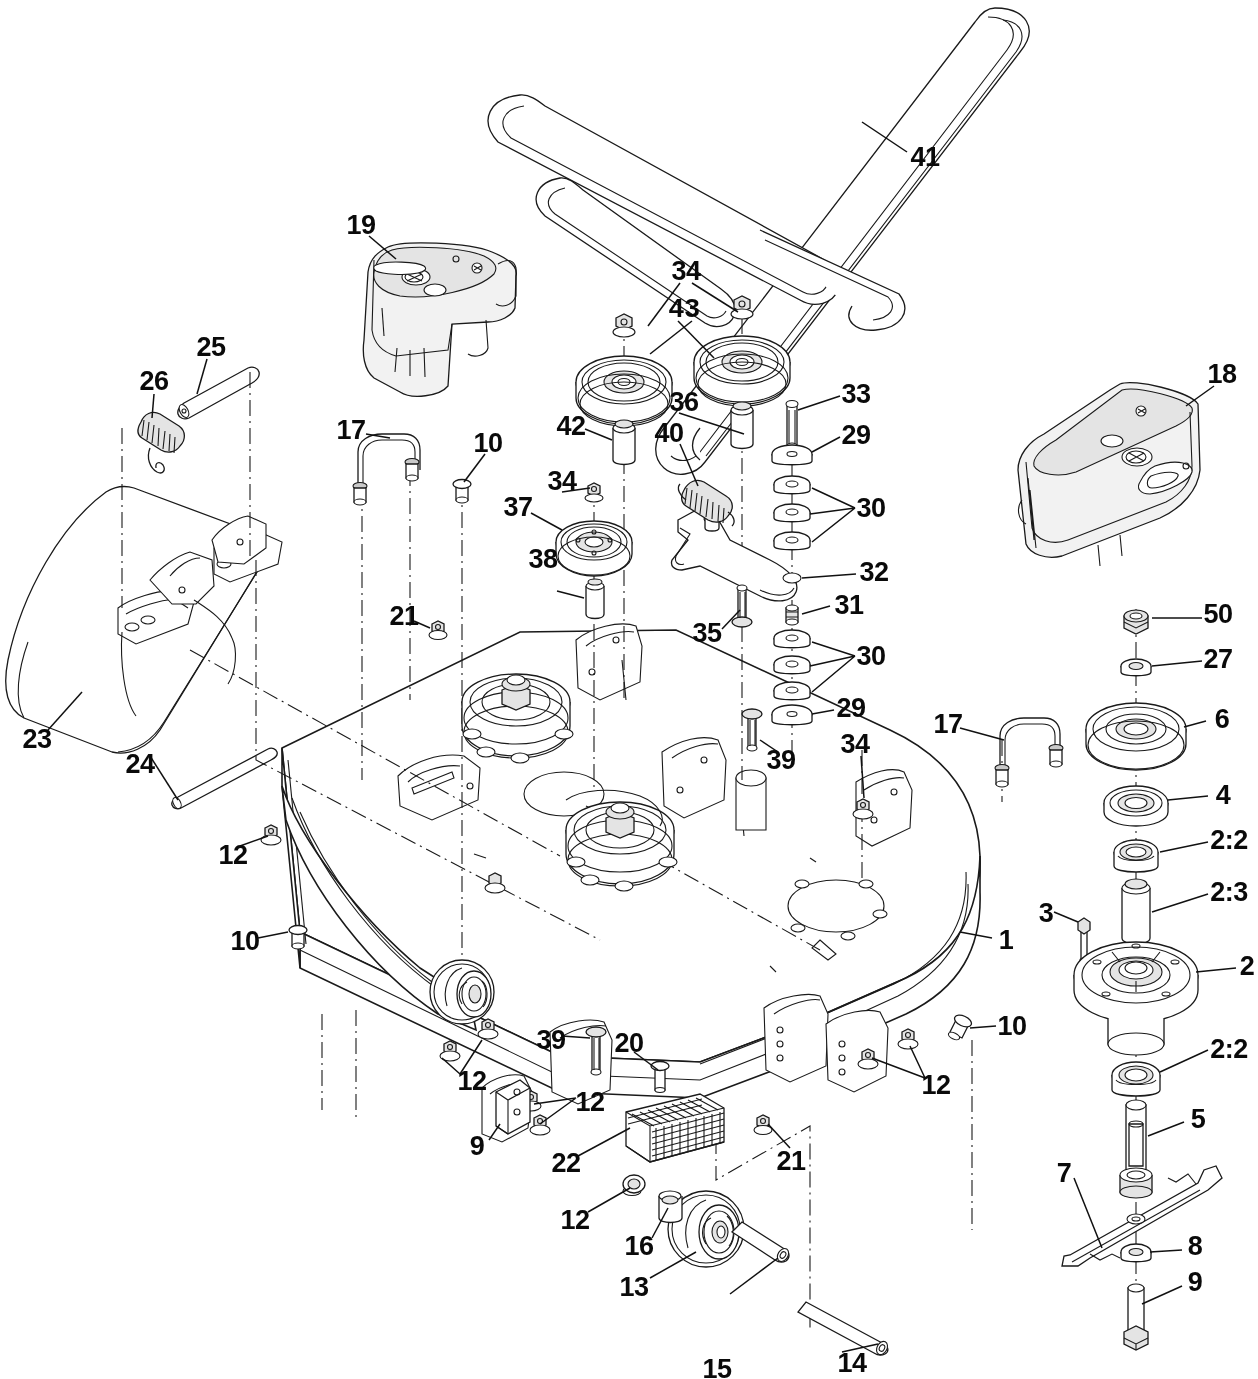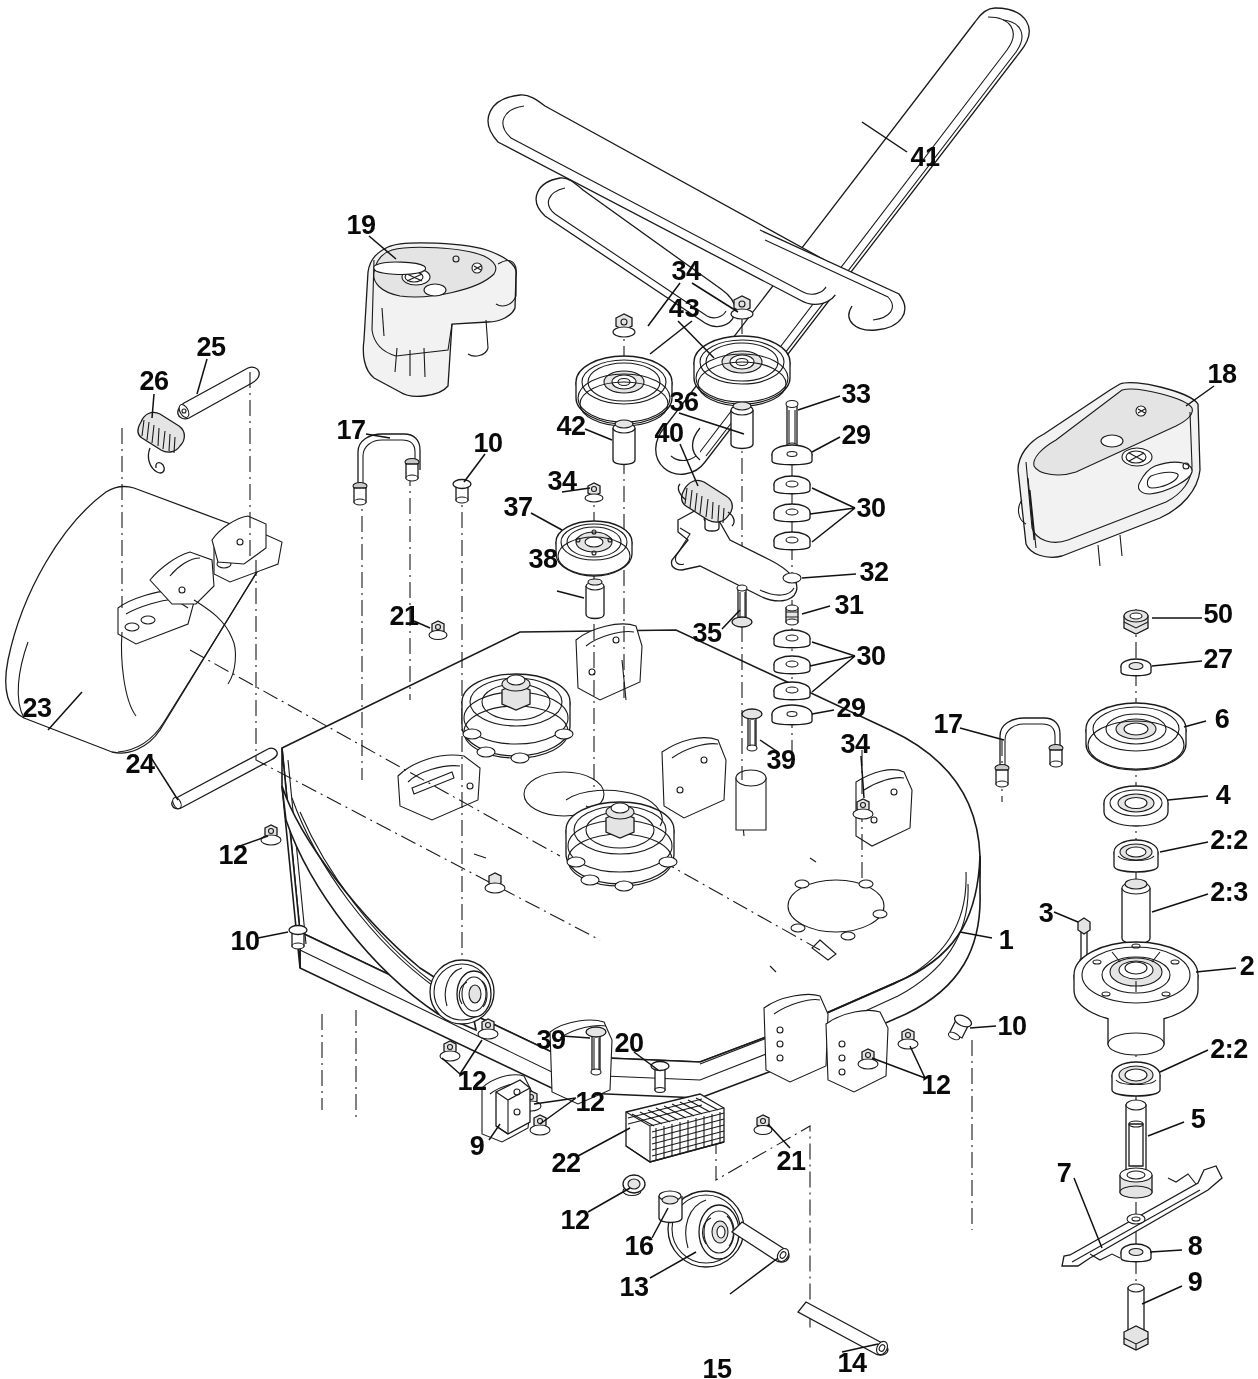--- a/index.html
+++ b/index.html
@@ -814,21 +814,21 @@
       <div class="callout" style="left: 543px; top: 559px;">38</div>
       <div class="callout" style="left: 874px; top: 572px;">32</div>
       <div class="callout" style="left: 849px; top: 605px;">31</div>
       <div class="callout" style="left: 707px; top: 633px;">35</div>
       <div class="callout" style="left: 404px; top: 616px;">21</div>
       <div class="callout" style="left: 1218px; top: 614px;">50</div>
       <div class="callout" style="left: 1218px; top: 659px;">27</div>
       <div class="callout" style="left: 871px; top: 656px;">30</div>
       <div class="callout" style="left: 1222px; top: 719px;">6</div>
       <div class="callout" style="left: 851px; top: 708px;">29</div>
-      <div class="callout" style="left: 37px; top: 708px;">23</div>
+      <div class="callout" style="left: 37px; top: 739px;">23</div>
       <div class="callout" style="left: 948px; top: 724px;">17</div>
       <div class="callout" style="left: 781px; top: 760px;">39</div>
       <div class="callout" style="left: 855px; top: 744px;">34</div>
       <div class="callout" style="left: 140px; top: 764px;">24</div>
       <div class="callout" style="left: 1223px; top: 795px;">4</div>
       <div class="callout" style="left: 233px; top: 855px;">12</div>
       <div class="callout" style="left: 1229px; top: 840px;">2:2</div>
       <div class="callout" style="left: 1229px; top: 892px;">2:3</div>
       <div class="callout" style="left: 1046px; top: 913px;">3</div>
       <div class="callout" style="left: 245px; top: 941px;">10</div>

